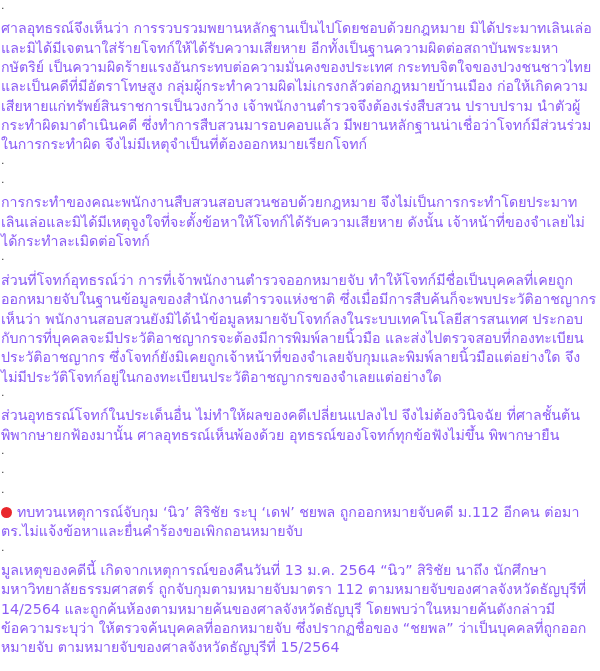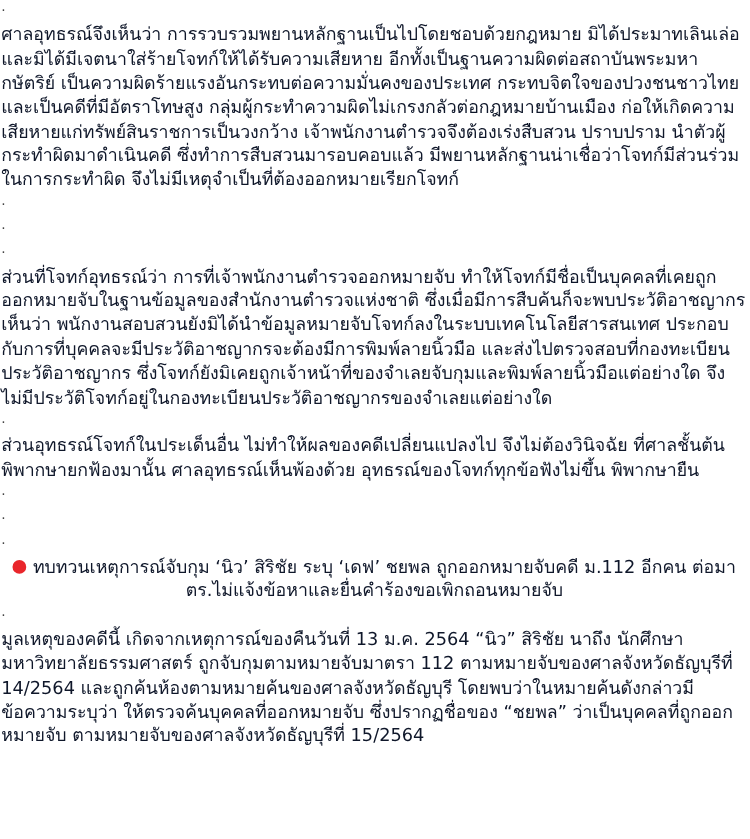--- a/index.html
+++ b/index.html
@@ -22,21 +22,21 @@
     font-size: 14.2px;
     line-height: 19.35px;
     letter-spacing: 0px;
     word-spacing: 0px;
     text-align: left;
   }
 
   .para {
     margin: 0;
     padding: 0;
-    color: #0f172a;
+    color: #8b5cf6;
   }
 
   
   .sep {
     margin: 0;
     padding: 0;
     height: 19.35px;
     line-height: 19.35px;
     font-size: 14.2px;
     color: #3a3a3a;
@@ -47,21 +47,20 @@
     font-size: 11px;
     line-height: 19.35px;
     color: #444444;
     vertical-align: top;
     position: relative;
     top: -4px;
   }
 
   .para.lead {
     position: relative;
-    text-align: center;
   }
 
   .bullet-dot {
     display: inline-block;
     width: 11px;
     height: 11px;
     border-radius: 50%;
     background: #e9262b;
     vertical-align: -1px;
     margin-right: 5px;
@@ -75,20 +74,21 @@
 
   <div class="sep"><span class="dot">.</span></div>
 
   <p class="para">ศาลอุทธรณ์จึงเห็นว่า การรวบรวมพยานหลักฐานเป็นไปโดยชอบด้วยกฎหมาย มิได้ประมาทเลินเล่อ และมิได้มีเจตนาใส่ร้ายโจทก์ให้ได้รับความเสียหาย อีกทั้งเป็นฐานความผิดต่อสถาบันพระมหากษัตริย์ เป็นความผิดร้ายแรงอันกระทบต่อความมั่นคงของประเทศ กระทบจิตใจของปวงชนชาวไทย และเป็นคดีที่มีอัตราโทษสูง กลุ่มผู้กระทำความผิดไม่เกรงกลัวต่อกฎหมายบ้านเมือง ก่อให้เกิดความเสียหายแก่ทรัพย์สินราชการเป็นวงกว้าง เจ้าพนักงานตำรวจจึงต้องเร่งสืบสวน ปราบปราม นำตัวผู้กระทำผิดมาดำเนินคดี ซึ่งทำการสืบสวนมารอบคอบแล้ว มีพยานหลักฐานน่าเชื่อว่าโจทก์มีส่วนร่วมในการกระทำผิด จึงไม่มีเหตุจำเป็นที่ต้องออกหมายเรียกโจทก์</p>
 
   <div class="sep"><span class="dot">.</span></div>
 
 
   <div class="sep"><span class="dot">.</span></div>
 
+  <p class="para">การกระทำของคณะพนักงานสืบสวนสอบสวนชอบด้วยกฎหมาย จึงไม่เป็นการกระทำโดยประมาทเลินเล่อและมิได้มีเหตุจูงใจที่จะตั้งข้อหาให้โจทก์ได้รับความเสียหาย ดังนั้น เจ้าหน้าที่ของจำเลยไม่ได้กระทำละเมิดต่อโจทก์</p>
 
   <div class="sep"><span class="dot">.</span></div>
 
   <p class="para">ส่วนที่โจทก์อุทธรณ์ว่า การที่เจ้าพนักงานตำรวจออกหมายจับ ทำให้โจทก์มีชื่อเป็นบุคคลที่เคยถูกออกหมายจับในฐานข้อมูลของสำนักงานตำรวจแห่งชาติ ซึ่งเมื่อมีการสืบค้นก็จะพบประวัติอาชญากร เห็นว่า พนักงานสอบสวนยังมิได้นำข้อมูลหมายจับโจทก์ลงในระบบเทคโนโลยีสารสนเทศ ประกอบกับการที่บุคคลจะมีประวัติอาชญากรจะต้องมีการพิมพ์ลายนิ้วมือ และส่งไปตรวจสอบที่กองทะเบียนประวัติอาชญากร ซึ่งโจทก์ยังมิเคยถูกเจ้าหน้าที่ของจำเลยจับกุมและพิมพ์ลายนิ้วมือแต่อย่างใด จึงไม่มีประวัติโจทก์อยู่ในกองทะเบียนประวัติอาชญากรของจำเลยแต่อย่างใด</p>
 
   <div class="sep"><span class="dot">.</span></div>
 
   <p class="para">ส่วนอุทธรณ์โจทก์ในประเด็นอื่น ไม่ทำให้ผลของคดีเปลี่ยนแปลงไป จึงไม่ต้องวินิจฉัย ที่ศาลชั้นต้นพิพากษายกฟ้องมานั้น ศาลอุทธรณ์เห็นพ้องด้วย อุทธรณ์ของโจทก์ทุกข้อฟังไม่ขึ้น พิพากษายืน</p>
 
   <div class="sep"><span class="dot">.</span></div>

